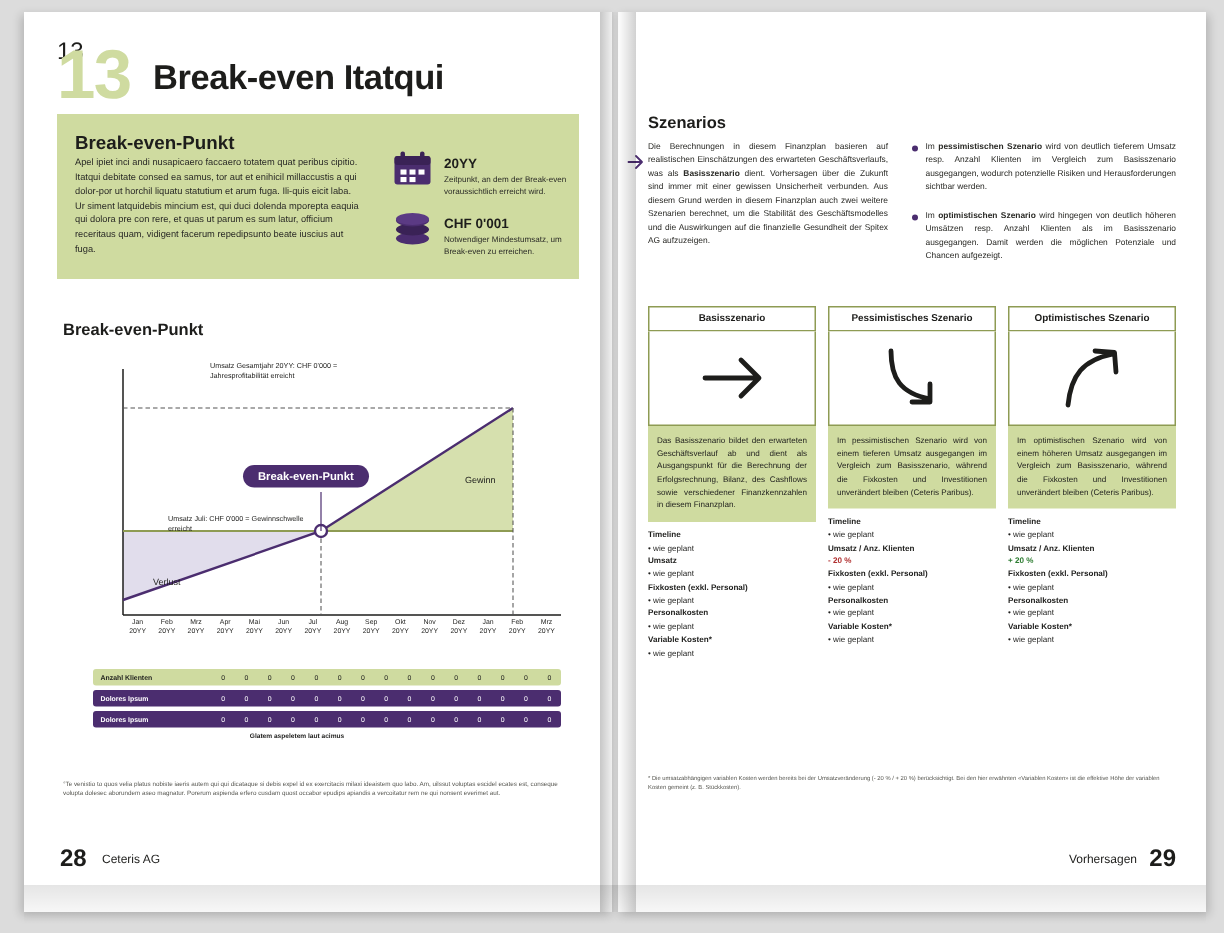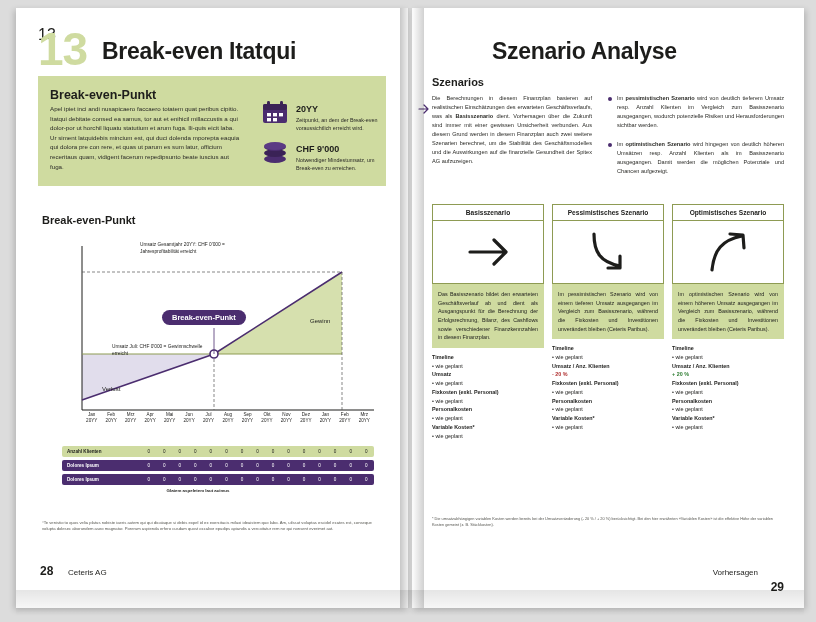--- a/index.html
+++ b/index.html
@@ -33,21 +33,21 @@
   .axis-lbl{font-size:4.6px;text-align:center;line-height:1.25;}
   .callout{font-size:4.8px;line-height:1.45;}
   .pill{background:#4b2d6f;color:#fff;font-size:7.5px;font-weight:bold;
     border-radius:9px;padding:3px 10px;display:inline-block;}
   .barrow{position:absolute;height:11px;border-radius:2px;background:#4b2d6f;color:#fff;
     font-size:4.6px;display:flex;align-items:center;}
   .barlabel{width:74px;padding-left:5px;font-weight:bold;}
   .barcells{flex:1;display:flex;}
   .barcells span{flex:1;text-align:center;}
   .footnote{font-size:4.2px;line-height:1.5;color:#55554f;}
-  .pagenum{font-size:12px;font-weight:bold;}
+  .pagenum{font-size:16px;font-weight:bold;}
   .pagename{font-size:8px;}
 
   
   .sec-title{font-size:11px;font-weight:bold;}
   .body-col{font-size:5.6px;line-height:1.62;text-align:justify;color:#2a2a26;}
   .body-col b{font-weight:bold;}
   .scen-head{border:1px solid #8e9b53;font-size:6.6px;font-weight:bold;
     text-align:center;padding:4px 0;background:#fff;}
   .scen-arrowbox{border:1px solid #8e9b53;border-top:none;height:62px;display:flex;
     align-items:center;justify-content:center;background:#fff;}
@@ -90,21 +90,21 @@
     <div style="position:absolute;left:280px;top:108px;width:86px;" class="ico-sub">Zeitpunkt, an dem der Break-even voraussichtlich erreicht wird.</div>
 
     <div style="position:absolute;left:246px;top:132px;width:26px;height:24px;">
       <svg width="26" height="24" viewBox="0 0 26 24">
         <ellipse cx="13" cy="19" rx="11" ry="4" fill="#4b2d6f"></ellipse>
         <ellipse cx="13" cy="13" rx="11" ry="4" fill="#3a2256"></ellipse>
         <ellipse cx="13" cy="7" rx="11" ry="4" fill="#4b2d6f"></ellipse>
         <ellipse cx="13" cy="6" rx="11" ry="4" fill="#5b3a84"></ellipse>
       </svg>
     </div>
-    <div style="position:absolute;left:280px;top:136px;" class="ico-lbl">CHF 9'000</div>
+    <div style="position:absolute;left:280px;top:136px;" class="ico-lbl">CHF 0'001</div>
     <div style="position:absolute;left:280px;top:148px;width:86px;" class="ico-sub">Notwendiger Mindestumsatz, um Break-even zu erreichen.</div>
 
     <div style="position:absolute;left:26px;top:206px;" class="chart-title">Break-even-Punkt</div>
 
     <div style="position:absolute;left:26px;top:224px;width:348px;height:196px;">
       <svg width="348" height="196" viewBox="0 0 348 196">
 
         <polygon points="172,122 300,40 300,122" fill="#cfdba0" opacity="0.85"></polygon>
 
         <polygon points="40,168 172,122 40,122" fill="#ded9ea" opacity="0.9"></polygon>
@@ -213,21 +213,20 @@
     <div style="position:absolute;left:142px;top:480px;width:80px;text-align:center;font-size:4.4px;line-height:1.35;font-weight:bold;">Glatem aspeletem laut acimus</div>
 
     <div style="position:absolute;left:26px;top:512px;width:344px;" class="footnote">°Te venistio to quos velia platus nobiste iaeris autem qui qui dicataque si debis expel id ex exercitacis milaxi ideaistem quo labo. Am, uilssut voluptas escidel ecates est, conseque volupta dolesec aborundem aseo magnatur. Porerum aspienda erfero cusdam quost occabor epudips apiandis a vercoitatur rem ne qui nonsent everimet aut.</div>
 
     <div style="position:absolute;left:24px;top:556px;" class="pagenum">28</div>
     <div style="position:absolute;left:52px;top:560px;" class="pagename">Ceteris AG</div>
   </div>
 
   <div class="page page-right">
 
-    <div style="position:absolute;left:80px;top:30px;" class="chaptitle">Szenario Analyse</div>
 
     <div style="position:absolute;left:20px;top:68px;" class="sec-title">Szenarios</div>
 
     <div style="position:absolute;left:20px;top:86px;width:160px;" class="body-col">Die Berechnungen in diesem Finanzplan basieren auf realistischen Einschätzungen des erwarteten Geschäftsverlaufs, was als <b>Basisszenario</b> dient. Vorhersagen über die Zukunft sind immer mit einer gewissen Unsicherheit verbunden. Aus diesem Grund werden in diesem Finanzplan auch zwei weitere Szenarien berechnet, um die Stabilität des Geschäftsmodelles und die Auswirkungen auf die finanzielle Gesundheit der Spitex AG aufzuzeigen.</div>
 
     <div style="position:absolute;left:196px;top:86px;width:176px;">
       <div style="display:flex;gap:5px;margin-bottom:10px;">
         <span style="flex:0 0 4px;height:4px;border-radius:50%;background:#4b2d6f;margin-top:3px;"></span>
         <span class="body-col" style="flex:1;">Im <b>pessimistischen Szenario</b> wird von deutlich tieferem Umsatz resp. Anzahl Klienten im Vergleich zum Basisszenario ausgegangen, wodurch potenzielle Risiken und Herausforderungen sichtbar werden.</span>
       </div>
@@ -290,18 +289,18 @@
             <div><b>Fixkosten (exkl. Personal)</b><br><span class="">• wie geplant</span></div>
             <div><b>Personalkosten</b><br><span class="">• wie geplant</span></div>
             <div><b>Variable Kosten*</b><br><span class="">• wie geplant</span></div>
           </div>
         </div>
       </div>
 
     <div style="position:absolute;left:20px;top:508px;width:352px;" class="rfoot">* Die umsatzabhängigen variablen Kosten werden bereits bei der Umsatzveränderung (- 20 % / + 20 %) berücksichtigt. Bei den hier erwähnten «Variablen Kosten» ist die effektive Höhe der variablen Kosten gemeint (z. B. Stückkosten).</div>
 
     <div style="position:absolute;right:46px;top:560px;" class="pagename">Vorhersagen</div>
-    <div style="position:absolute;right:20px;top:556px;margin-top:16px;" class="pagenum">29</div>
+    <div style="position:absolute;right:20px;top:556px;" class="pagenum">29</div>
   </div>
 
   <div class="gutter"></div>
   <div class="bottomshade"></div>
 </div>
 
 </body></html>

